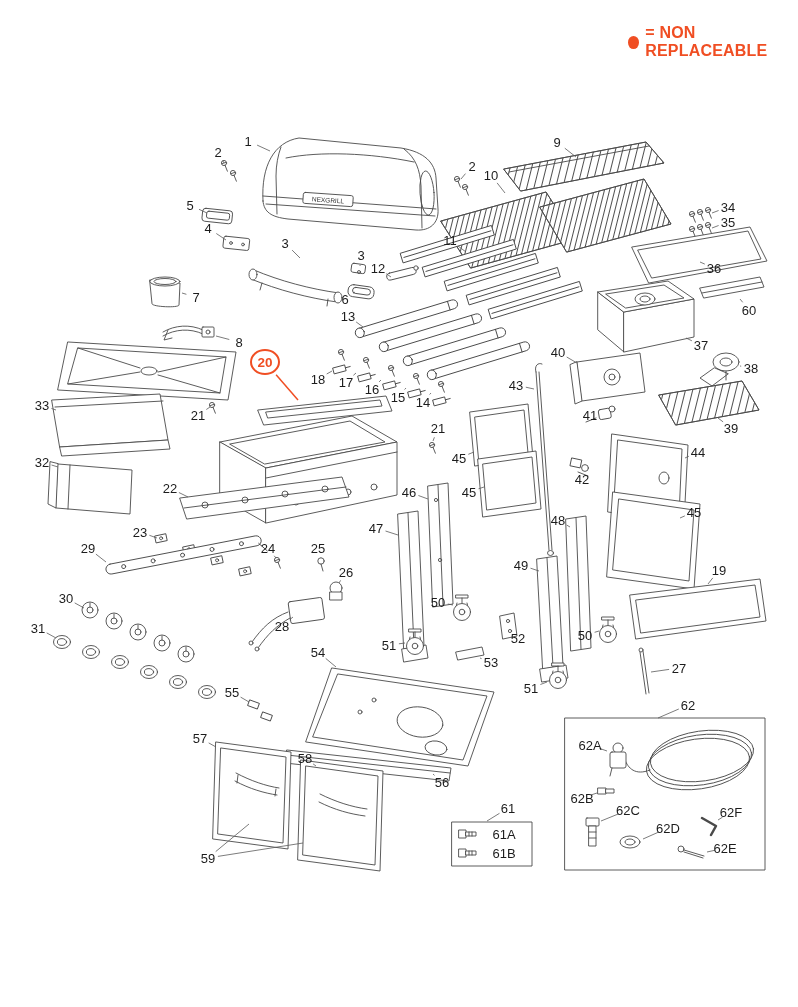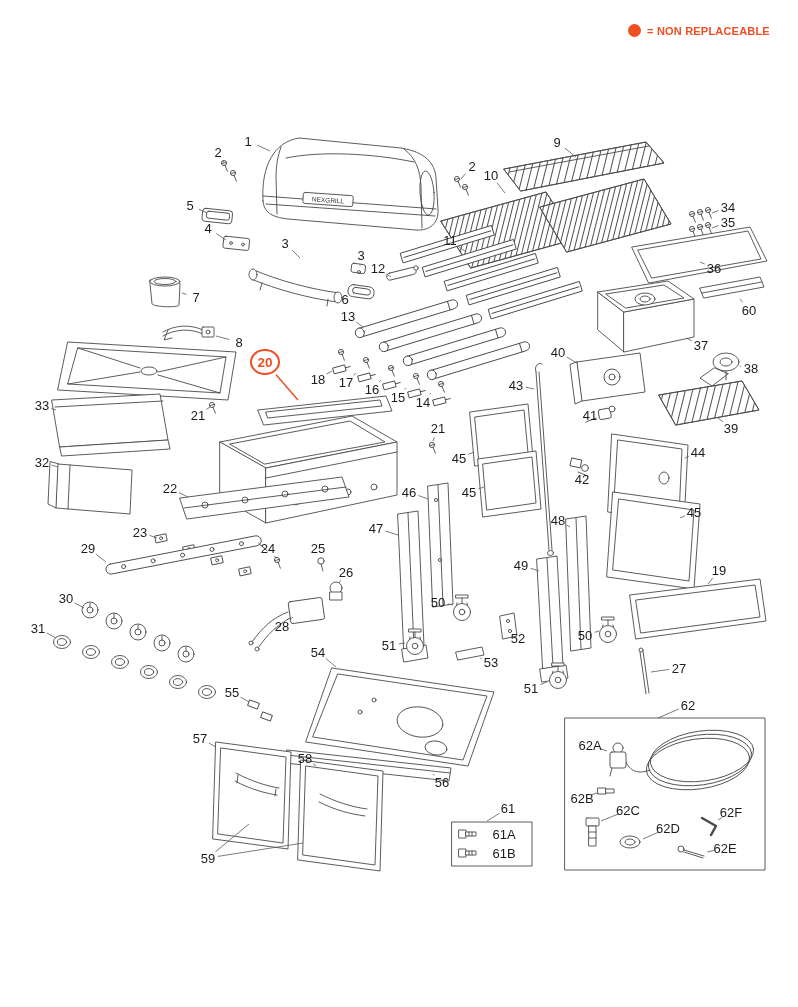--- a/index.html
+++ b/index.html
@@ -8,21 +8,21 @@
   .stage { position:relative; width:798px; height:1007px; background:#fff; overflow:hidden; }
   #scene { position:absolute; left:0; top:0; }
   .leader { stroke:#5a5a5a; stroke-width:0.8; }
   .leader.hl { stroke:var(--accent,#F04E23); stroke-width:1.5; }
   .hl-ring { fill:none; stroke:var(--accent,#F04E23); stroke-width:2; }
   .callout { font-family:"Liberation Sans",sans-serif; font-size:13px; fill:#1c1c1c; stroke:none;
              text-anchor:middle; dominant-baseline:central; }
   .callout.hl { fill:var(--accent,#F04E23); font-weight:bold; font-size:13.5px; }
   .legend { position:absolute; top:24px; left:628px; display:flex; align-items:center; gap:6px; }
   .legend .dot { width:13px; height:13px; border-radius:50%; background:var(--accent,#F04E23); }
-  .legend .legend-text { color:var(--accent,#F04E23); font-size:11px; font-weight:bold; letter-spacing:.2px; }
+  .legend .legend-text { color:var(--accent,#F04E23); font-size:16px; font-weight:bold; letter-spacing:.2px; }
 </style>
 </head>
 <body>
 
 <div class="stage">
   <svg id="scene" width="798" height="1007" viewBox="0 0 798 1007">
     <defs>
       <pattern id="grid6" width="5" height="5" patternUnits="userSpaceOnUse" patternTransform="rotate(14)">
         <line x1="2.5" y1="0" x2="2.5" y2="5" stroke="#4f4f4f" stroke-width="1"></line>
       </pattern>

